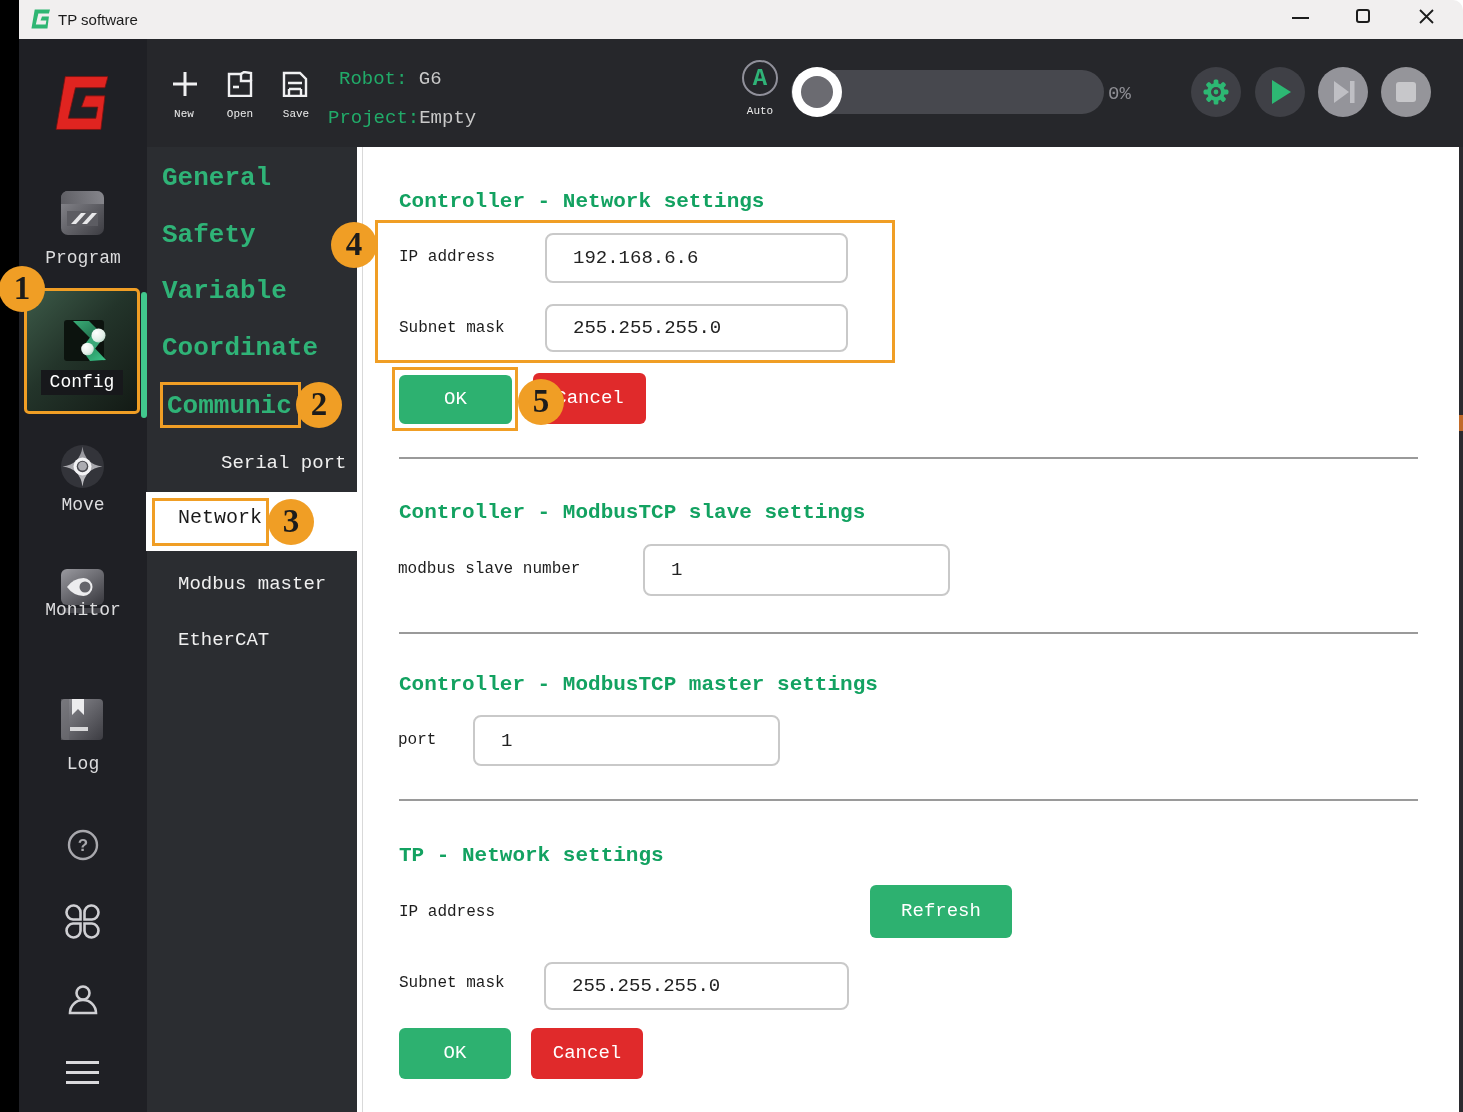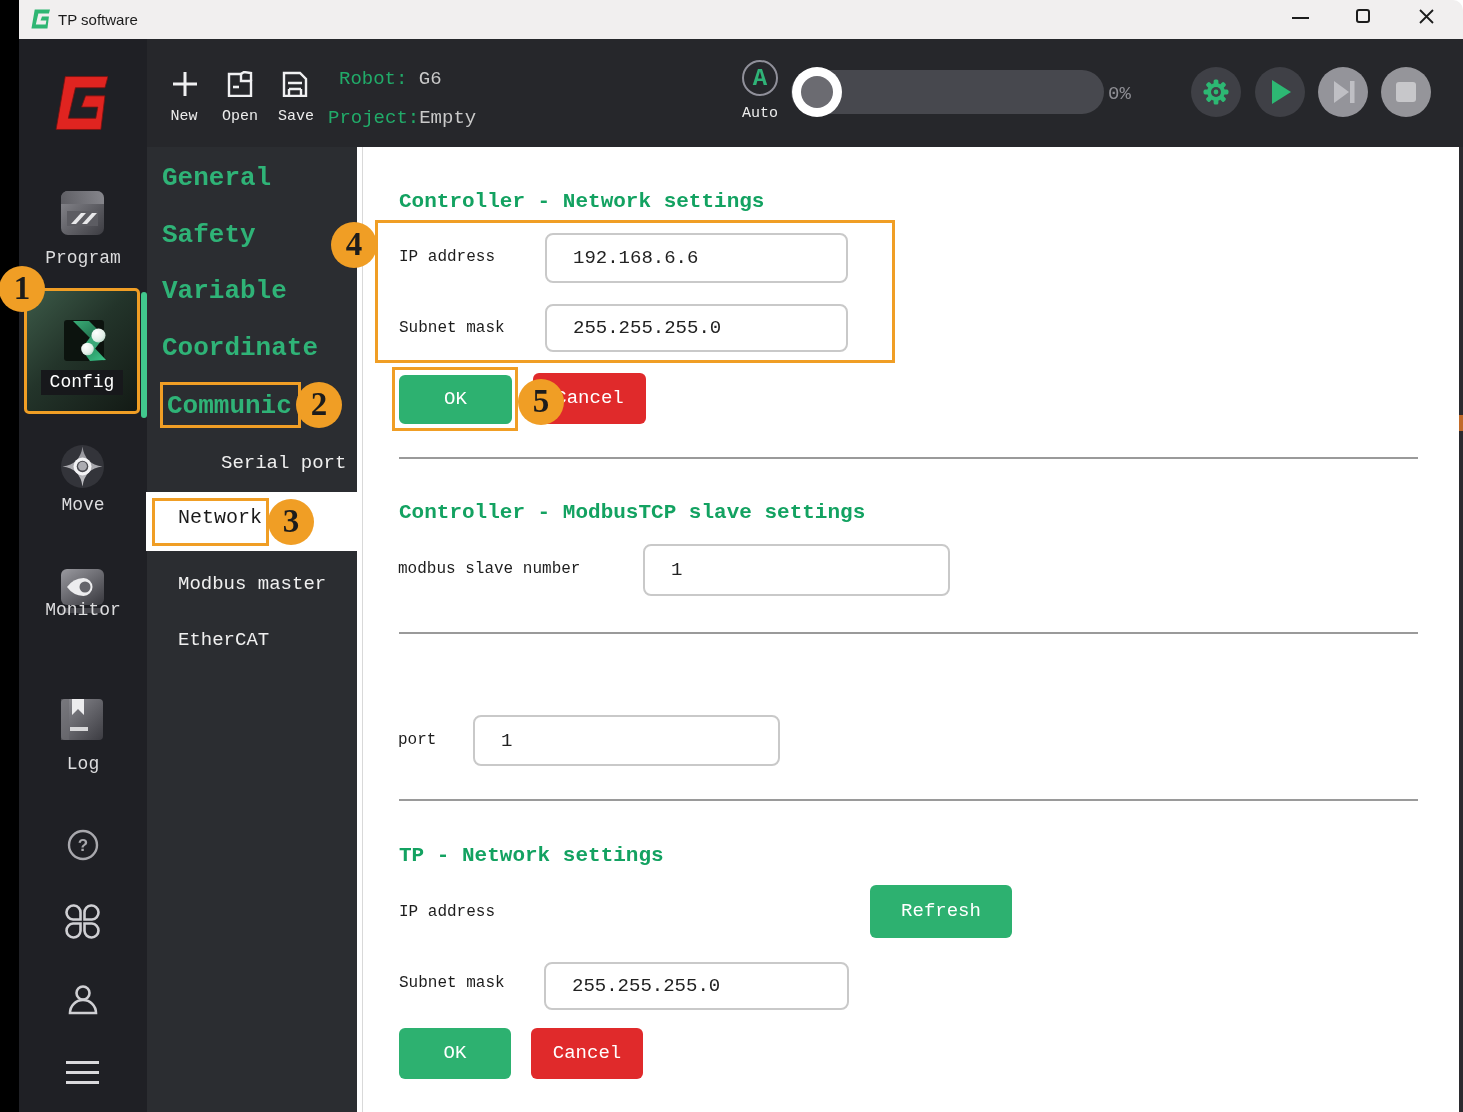--- a/index.html
+++ b/index.html
@@ -2,21 +2,21 @@
 <html><head>
 <meta charset="utf-8">
 <style>
   * { margin:0; padding:0; box-sizing:border-box; }
   html,body { width:1463px; height:1112px; overflow:hidden; background:#fff; }
   #app { position:relative; width:1463px; height:1112px; font-family:"Liberation Mono", monospace; }
   .abs { position:absolute; }
   .mono { font-family:"Liberation Mono", monospace; }
   .green { color:#21ab69; }
   .ic-label { position:absolute; color:#dcdcde; font-size:18px; text-align:center; width:128px; left:0; }
-  .tool-label { position:absolute; color:#ececec; font-size:15px; text-align:center; }
+  .tool-label { position:absolute; color:#ececec; font-size:11px; text-align:center; }
   .ann-circle { position:absolute; width:46px; height:46px; border-radius:50%; background:#f09e25;
     color:#1c1c1c; font-family:"Liberation Serif", serif; font-weight:bold; font-size:33px;
     text-align:center; line-height:44px; z-index:30; }
   .ann-box { position:absolute; border:3px solid #f09e25; z-index:25; }
   .inp { position:absolute; border:2px solid #c9c9c9; border-radius:8px; background:#fff;
     font-size:19px; color:#222; }
   .inp span { position:absolute; left:26px; top:50%; transform:translateY(-50%); white-space:pre; }
   .btn { position:absolute; border-radius:6px; color:#fff; font-size:19px; text-align:center; }
   .sep { position:absolute; left:399px; width:1019px; height:2px; background:#9a9a9a; }
   .h-green { position:absolute; left:42px; color:#13a261; font-size:21px; font-weight:bold; white-space:pre; }
@@ -251,20 +251,21 @@
     <div class="btn" style="left:176px;top:226px;width:113px;height:51px;background:#e02a2b;line-height:51px;">Cancel</div>
     <div class="sep" style="left:42px;top:310px;"></div>
 
     <div class="h-green" style="left:42px;top:354px;">Controller - ModbusTCP slave settings</div>
     <div class="lbl" style="left:41px;top:413px;">modbus slave number</div>
     <div class="inp" style="left:286px;top:397px;width:307px;height:52px;">
         <span>1</span>
       </div>
     <div class="sep" style="left:42px;top:485px;"></div>
 
+    <div class="h-green" style="left:42px;top:526px;">Controller - ModbusTCP master settings</div>
     <div class="lbl" style="left:41px;top:584px;">port</div>
     <div class="inp" style="left:116px;top:568px;width:307px;height:51px;">
         <span>1</span>
       </div>
     <div class="sep" style="left:42px;top:652px;"></div>
 
     <div class="h-green" style="left:42px;top:697px;">TP - Network settings</div>
     <div class="lbl" style="left:42px;top:756px;">IP address</div>
     <div class="btn" style="left:513px;top:738px;width:142px;height:53px;background:#2db170;line-height:53px;">Refresh</div>
     <div class="lbl" style="left:42px;top:827px;">Subnet mask</div>

